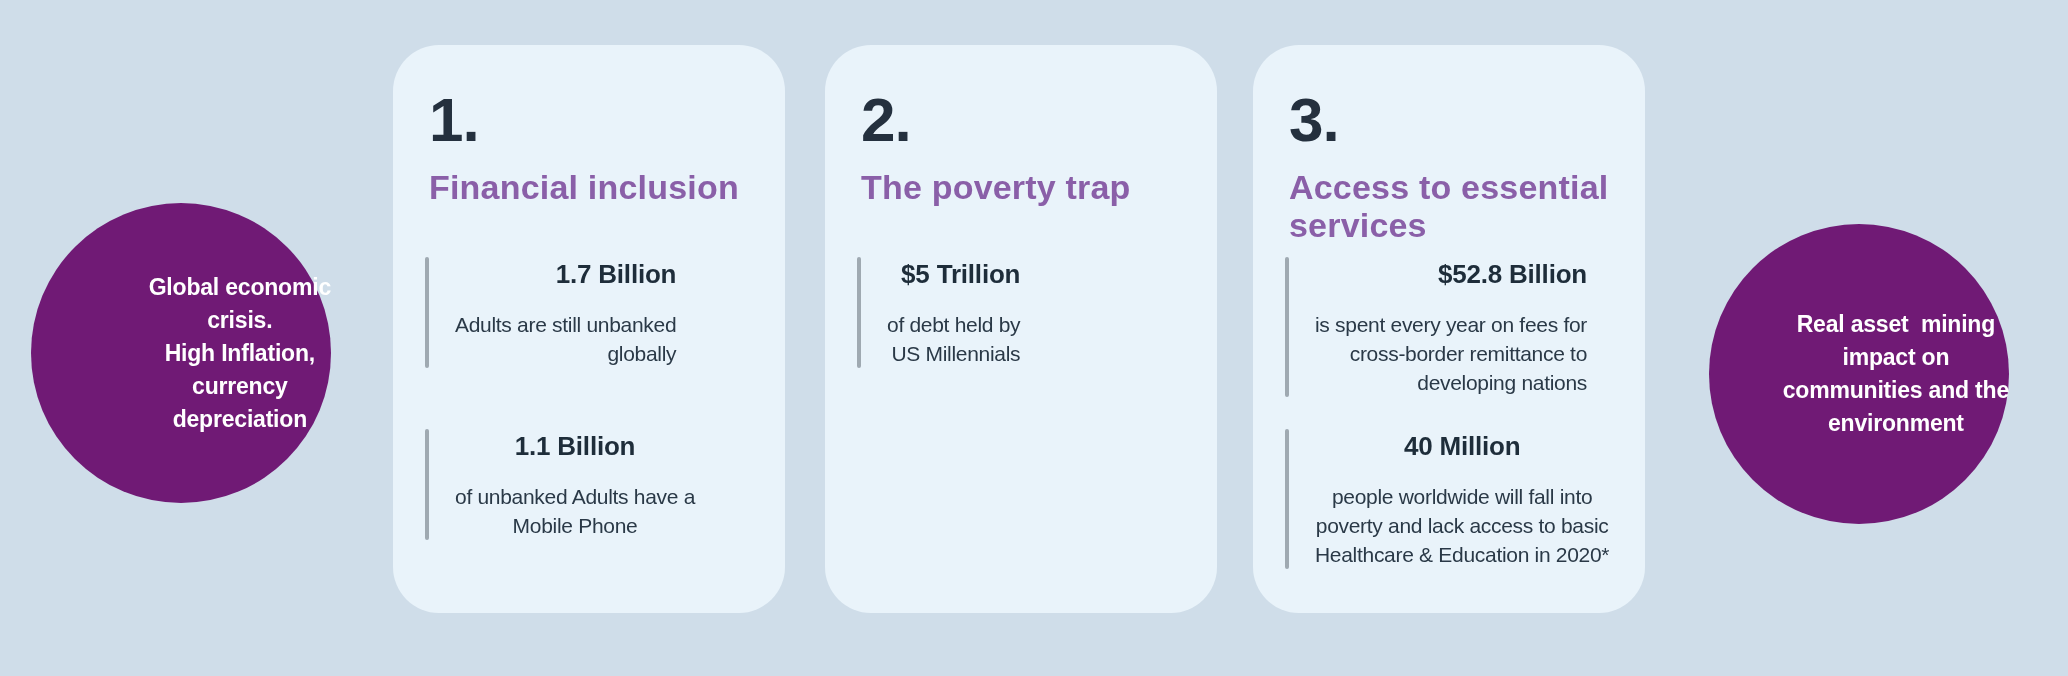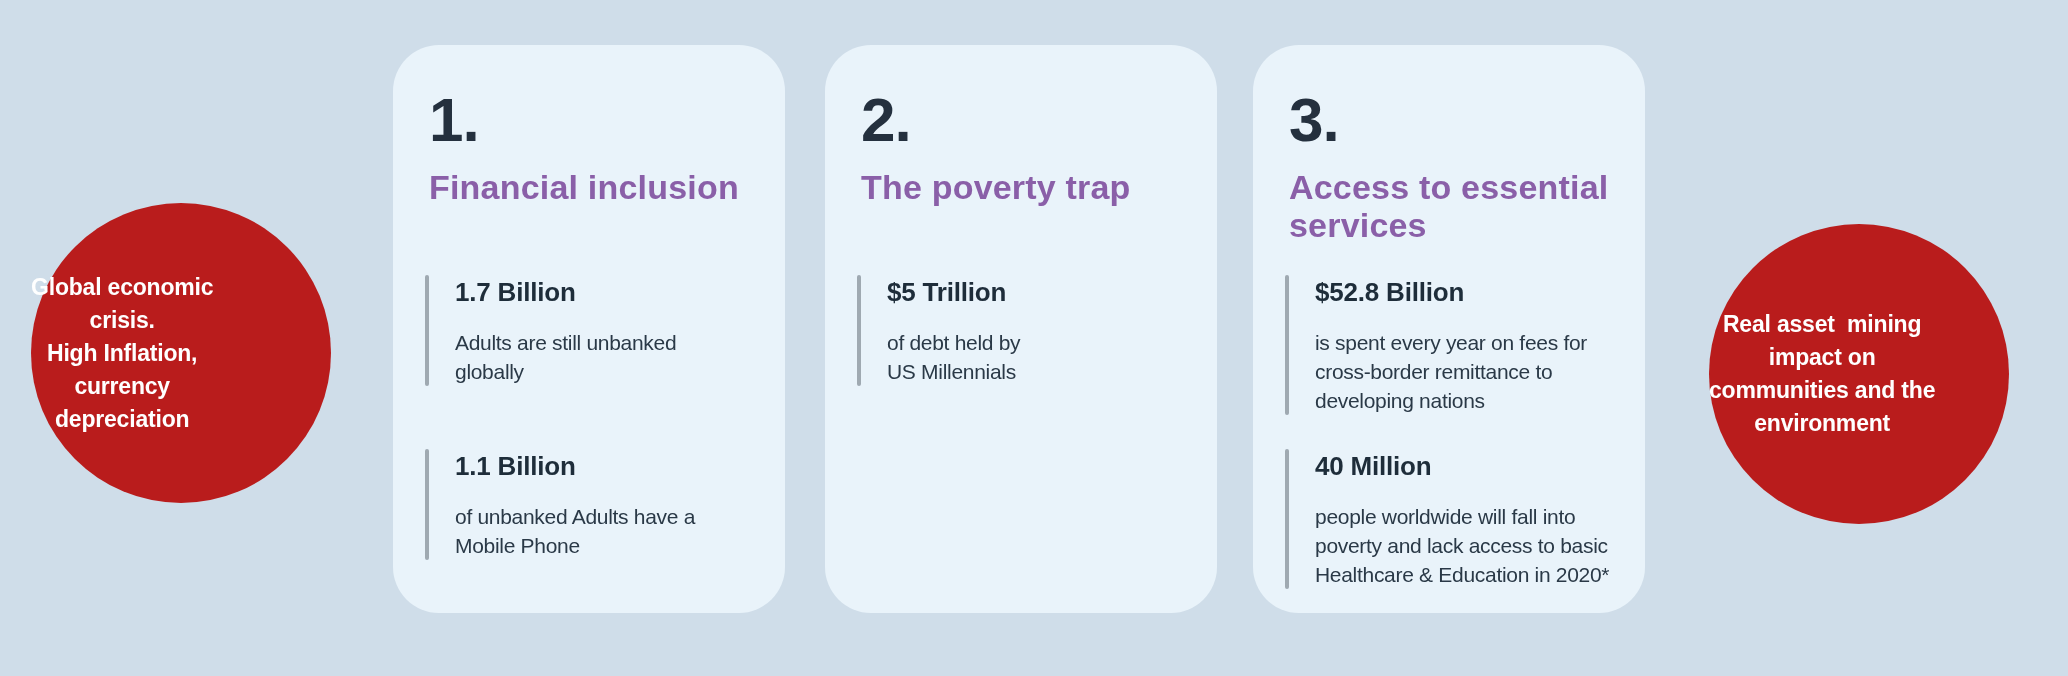--- a/index.html
+++ b/index.html
@@ -15,24 +15,24 @@
     overflow: hidden;
     font-family: "Liberation Sans", "DejaVu Sans", sans-serif;
   }
 
   
   .bubble {
     position: absolute;
     width: 300px;
     height: 300px;
     border-radius: 50%;
-    background: #b91c1c;
+    background: #701a75;
     display: flex;
     align-items: center;
-    justify-content: flex-start;
+    justify-content: flex-end;
     text-align: center;
   }
   .bubble--left  { left: 31px;   top: 203px; }
   .bubble--right { left: 1709px; top: 224px; }
   .bubble-text {
     color: #ffffff;
     font-weight: 700;
     font-size: 23px;
     line-height: 33px;
     white-space: pre-wrap;
@@ -74,22 +74,22 @@
     white-space: pre-line;
     letter-spacing: 0.2px;
   }
 
   .stat {
     position: absolute;
     left: 32px;
     display: flex;
     align-items: stretch;
   }
-  .stat--first  { top: 230px; }
-  .stat--second { top: 404px; }
+  .stat--first  { top: 212px; text-align: right; }
+  .stat--second { top: 384px; text-align: center; }
   .stat-bar {
     width: 4px;
     border-radius: 2px;
     background: #9fa9b1;
     margin-right: 26px;
     flex: 0 0 auto;
   }
   .stat-value {
     font-size: 26px;
     line-height: 34px;

